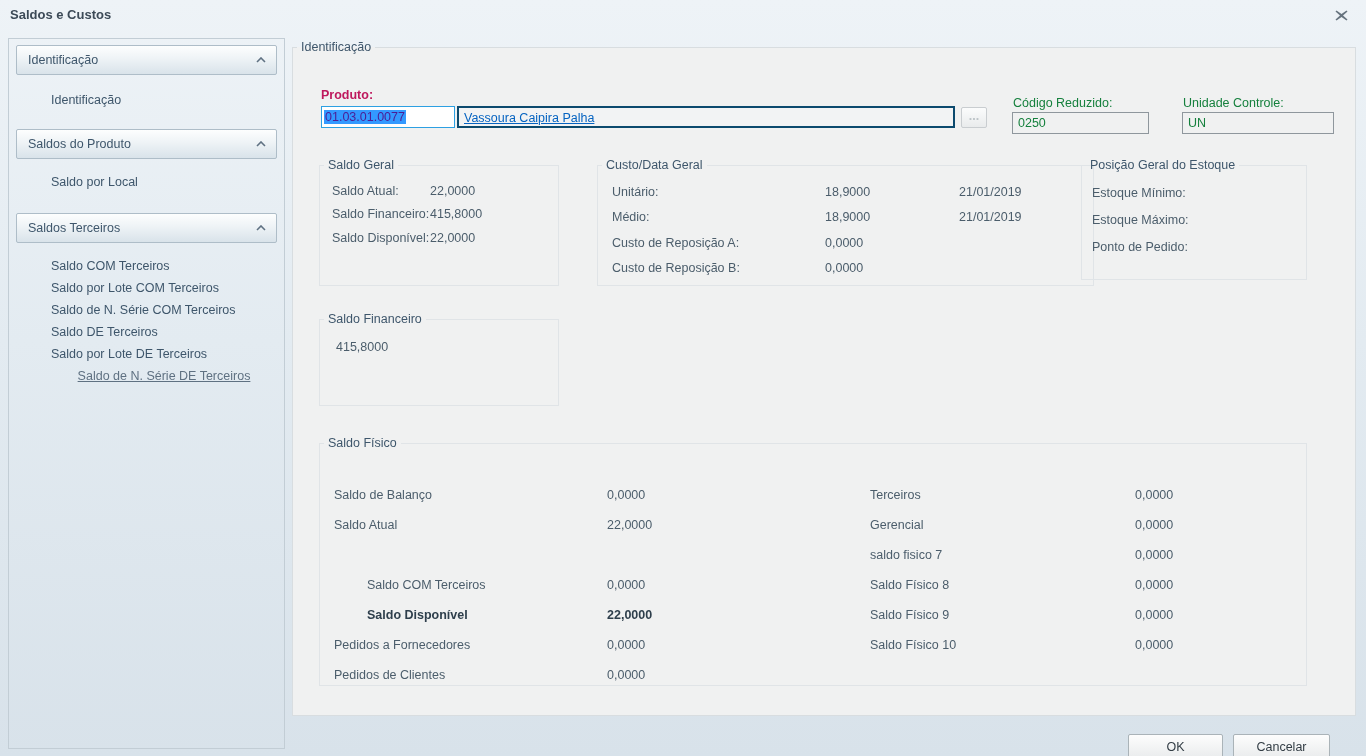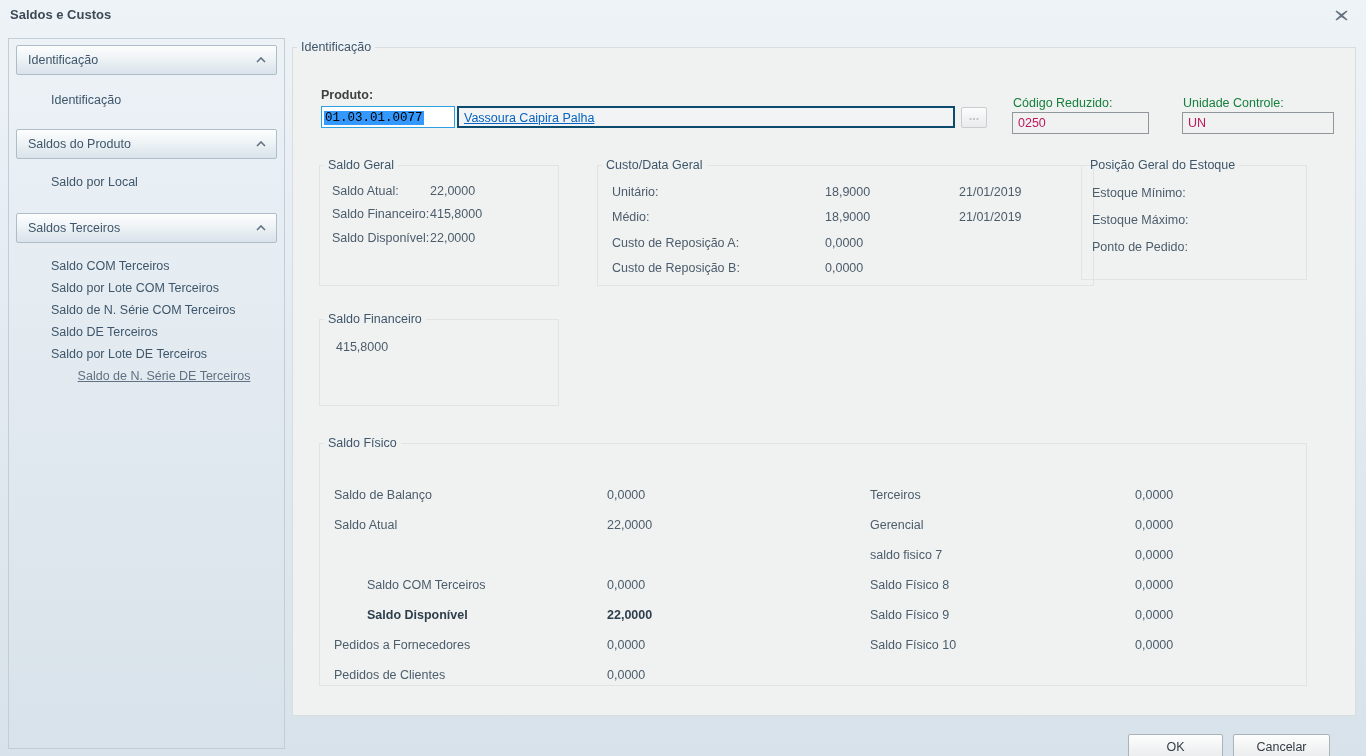--- a/index.html
+++ b/index.html
@@ -29,34 +29,34 @@
   .nav-header.h3 { margin-top:20px; }
   .nav-list { margin-top:12px; }
   .nav-item.underlined { text-decoration:underline; color:#5f7182;text-align:center; }
   
   fieldset { margin:0; padding:0; }
   .main-box { position:absolute; left:292px; top:40px; width:1064px; height:676px;
     border:1px solid #d8dde0; background:#f0f1f1; }
   .main-box > legend, .sub-box > legend { padding:0 4px; margin-left:4px; color:#3e566b; }
   .sub-box { position:absolute; border:1px solid #e0e4e7; background:transparent; }
   
-  .lbl-strong { position:absolute; font-weight:bold; color:#404040; }
+  .lbl-strong { position:absolute; font-weight:bold; color:#be185d; }
   .field { position:absolute; height:22px; line-height:20px; }
   .code-input { left:28px; top:52px; width:134px; background:#ffffff;
     border:1px solid #2da0e2; padding:0 2px; cursor:text; }
-  .code-input .selected { background:#3399ff; color:#000000; padding:0 1px;font-family:Liberation Mono, monospace; }
+  .code-input .selected { background:#3399ff; color:#4c1d95; padding:0 1px; }
   .desc-field { left:164px; top:52px; width:498px; background:#f2f3f4;
     border:2px solid #0c4a6e; padding:0 5px; }
   .desc-field a { color:#0563c1; text-decoration:underline; cursor:pointer; }
   .browse-btn { left:668px; top:53px; width:26px; height:21px; text-align:center;
     line-height:17px; color:#bcc3c7; font-weight:bold;
     background:linear-gradient(180deg,#fbfcfc,#e9ebec); border:1px solid #c9cdd0; border-radius:2px; }
   .small-lbl { position:absolute; color:#15803d; }
   .ro-input { position:absolute; height:22px; line-height:20px; padding:0 5px;
-    border:1px solid #8f979d; background:transparent; color:#be185d; }
+    border:1px solid #8f979d; background:transparent; color:#15803d; }
   
   .rows { padding:7px 0 0 12px; }
   .row { display:flex; height:23.5px; align-items:center; white-space:nowrap; }
   .row .lbl { color:#4b5d6b; }
   .row .val { color:#4b5d6b; }
   .sg-rows .lbl { width:98px; }
   .cd-rows { padding:7px 0 0 14px; }
   .cd-rows .row { height:25.5px; }
   .cd-rows .lbl { width:213px; }
   .cd-rows .val { width:134px; }

